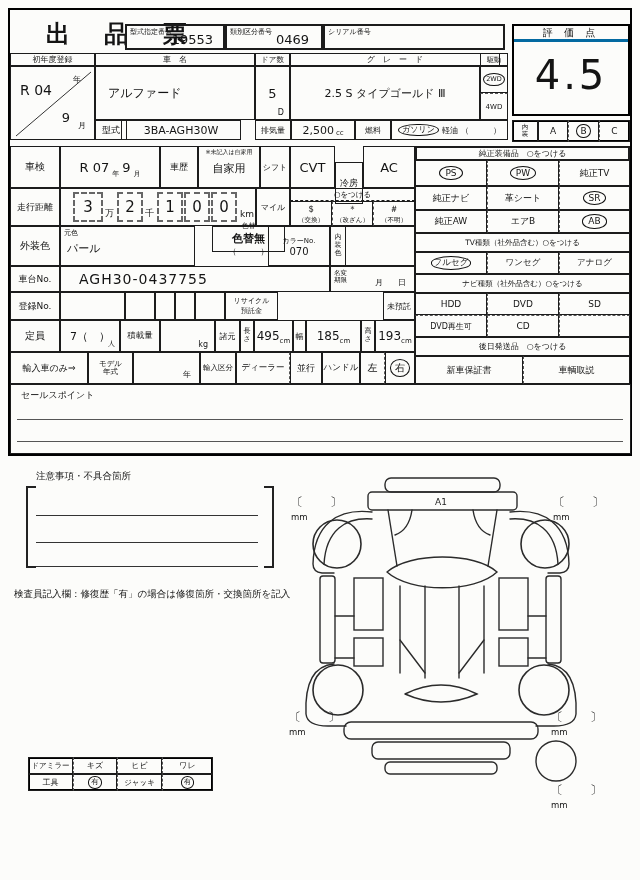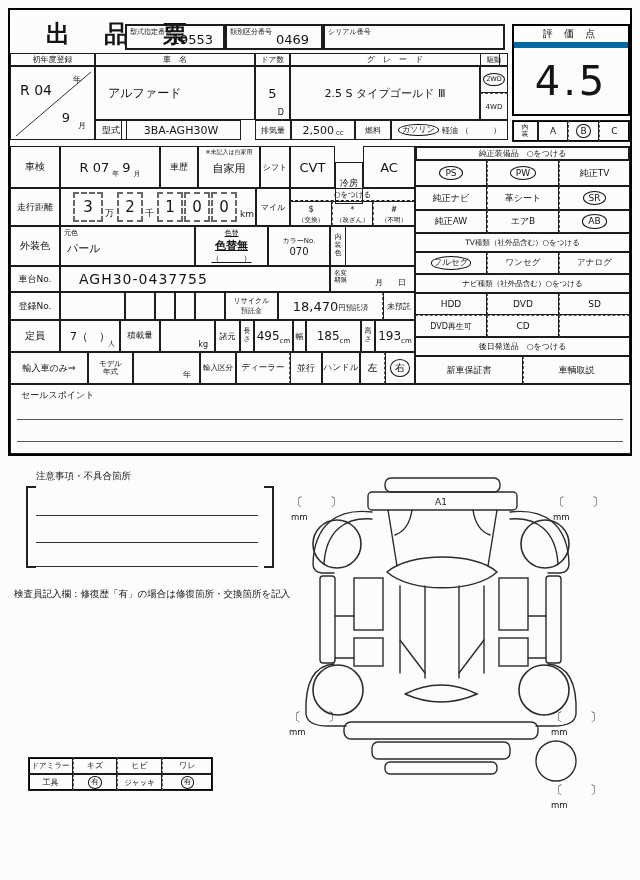--- a/index.html
+++ b/index.html
@@ -38,21 +38,21 @@
   </div>
   <div class="c thk" style="left:225px;top:24px;width:98px;height:26px;">
     <span class="lblTL">類別区分番号</span>
     <span class="abs" style="right:12px;bottom:1px;font-size:13px;">0469</span>
   </div>
   <div class="c thk" style="left:323px;top:24px;width:182px;height:26px;">
     <span class="lblTL">シリアル番号</span>
   </div>
 
   <div class="c thk" style="left:512px;top:24px;width:118px;height:92px;border-color:#000;">
-    <div style="height:22px;border-bottom:6px solid #0369a1;display:flex;align-items:center;justify-content:center;font-size:10px;letter-spacing:4px;">評 価 点</div>
+    <div style="height:16px;border-bottom:3px solid #0369a1;display:flex;align-items:center;justify-content:center;font-size:10px;letter-spacing:4px;">評 価 点</div>
     <div style="height:66px;display:flex;align-items:center;justify-content:center;font-size:40px;letter-spacing:3px;">4.5</div>
   </div>
 
   <div class="c thk" style="left:512px;top:120px;width:118px;height:22px;border-color:#000;"></div>
   <div class="c ctr" style="left:512px;top:120px;width:26px;height:22px;font-size:6.5px;">
       <span class="stack" style="width:1em;">内装</span>
     </div>
   <div class="c ctr" style="left:538px;top:120px;width:30px;height:22px;font-size:9px;">A</div>
   <div class="c ctr dL" style="left:568px;top:120px;width:31px;height:22px;font-size:9px;">
       <span class="circ" style="padding:0 3px;">B</span>
@@ -140,21 +140,21 @@
   <div class="c col dL" style="left:373px;top:201px;width:42px;height:25px;">
     <span style="font-size:9px;">＃</span>
       <span style="font-size:6.5px;">（不明）</span>
   </div>
 
   <div class="c ctr" style="left:10px;top:226px;width:50px;height:40px;font-size:10px;">外装色</div>
   <div class="c" style="left:60px;top:226px;width:135px;height:40px;">
     <span class="lblTL">元色</span>
     <span class="abs" style="left:6px;bottom:9px;font-size:11px;">パール</span>
   </div>
-  <div class="c col" style="left:195px;top:226px;width:73px;height:40px;text-decoration:underline;">
+  <div class="c col" style="left:212px;top:226px;width:73px;height:26px;">
     <span style="font-size:7px;">色替</span>
     <span style="font-size:11px;font-weight:700;">色替無</span>
     <span style="font-size:8px;">（　　　）</span>
   </div>
   <div class="c col" style="left:268px;top:226px;width:62px;height:40px;">
     <span style="font-size:7px;">カラーNo.</span>
     <span style="font-size:10px;">070</span>
   </div>
   <div class="c" style="left:330px;top:226px;width:85px;height:40px;">
     <span class="ctr" style="position:absolute;left:0;top:0;width:15px;height:38px;border-right:1px solid #1c1c1c;font-size:7px;">
@@ -172,24 +172,20 @@
 
   <div class="c ctr" style="left:10px;top:292px;width:50px;height:28px;font-size:9px;">登録No.</div>
   <div class="c" style="left:60px;top:292px;width:65px;height:28px;"></div>
   <div class="c" style="left:125px;top:292px;width:30px;height:28px;"></div>
   <div class="c" style="left:155px;top:292px;width:20px;height:28px;"></div>
   <div class="c" style="left:175px;top:292px;width:20px;height:28px;"></div>
   <div class="c" style="left:195px;top:292px;width:30px;height:28px;"></div>
   <div class="c col" style="left:225px;top:292px;width:53px;height:28px;">
     <span style="font-size:7px;">リサイクル</span>
     <span style="font-size:7px;">預託金</span>
-  </div>
-  <div class="c ctr dR" style="left:278px;top:292px;width:105px;height:28px;">
-    <span style="font-size:13px;">18,470</span>
-    <span style="font-size:7.5px;margin-top:4px;">円預託済</span>
   </div>
   <div class="c ctr" style="left:383px;top:292px;width:32px;height:28px;font-size:8px;">未預託</div>
 
   <div class="c ctr" style="left:10px;top:320px;width:50px;height:32px;font-size:10px;">定員</div>
   <div class="c ctr" style="left:60px;top:320px;width:60px;height:32px;font-size:11px;">
     <span>7（　）</span>
     <span class="abs" style="right:4px;bottom:2px;font-size:7px;">人</span>
   </div>
   <div class="c ctr" style="left:120px;top:320px;width:40px;height:32px;font-size:8.5px;">積載量</div>
   <div class="c" style="left:160px;top:320px;width:55px;height:32px;">

